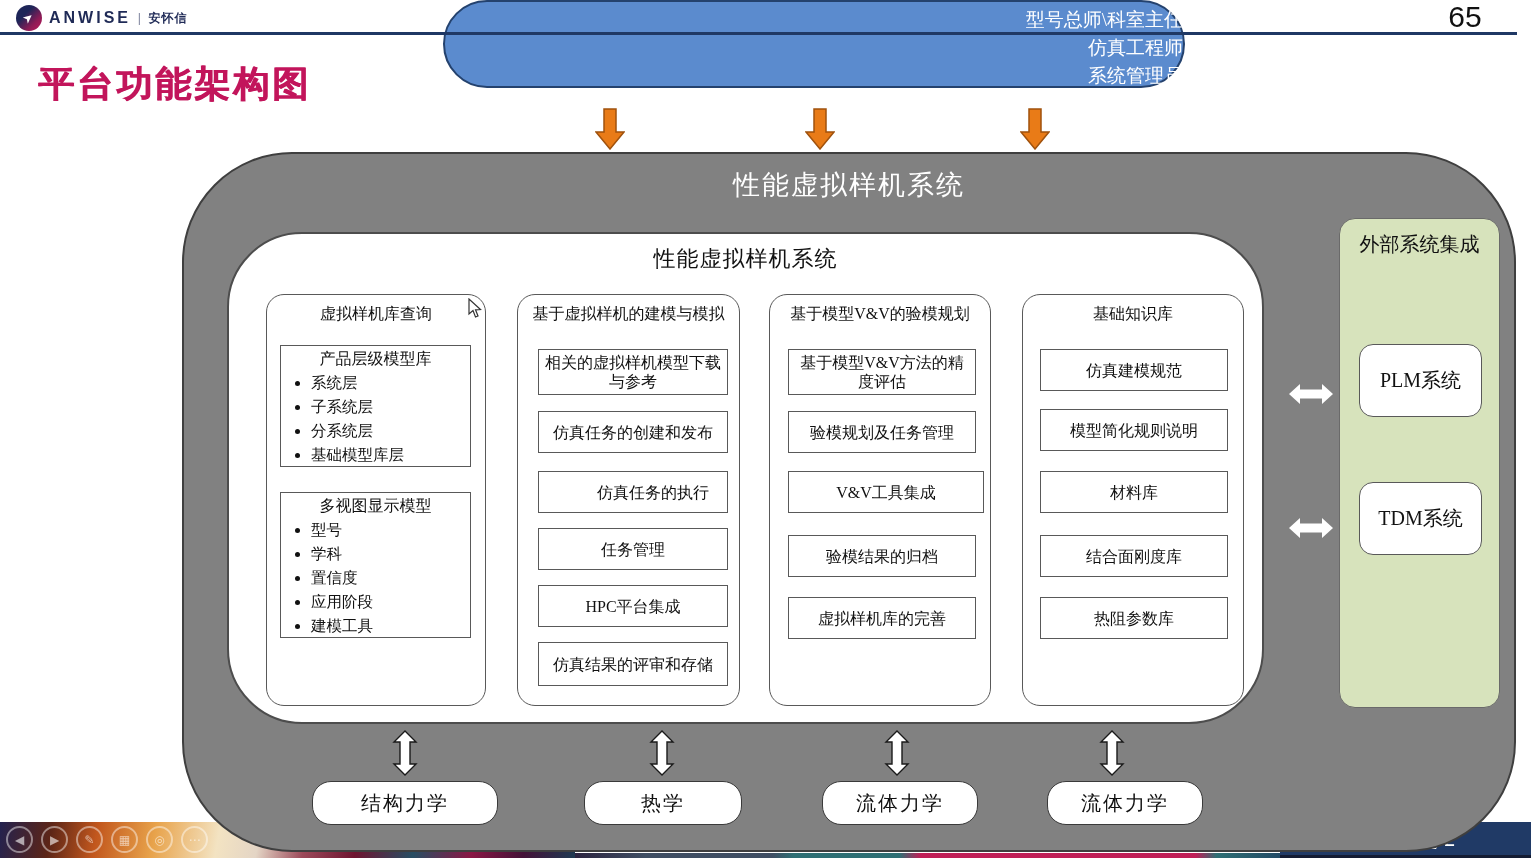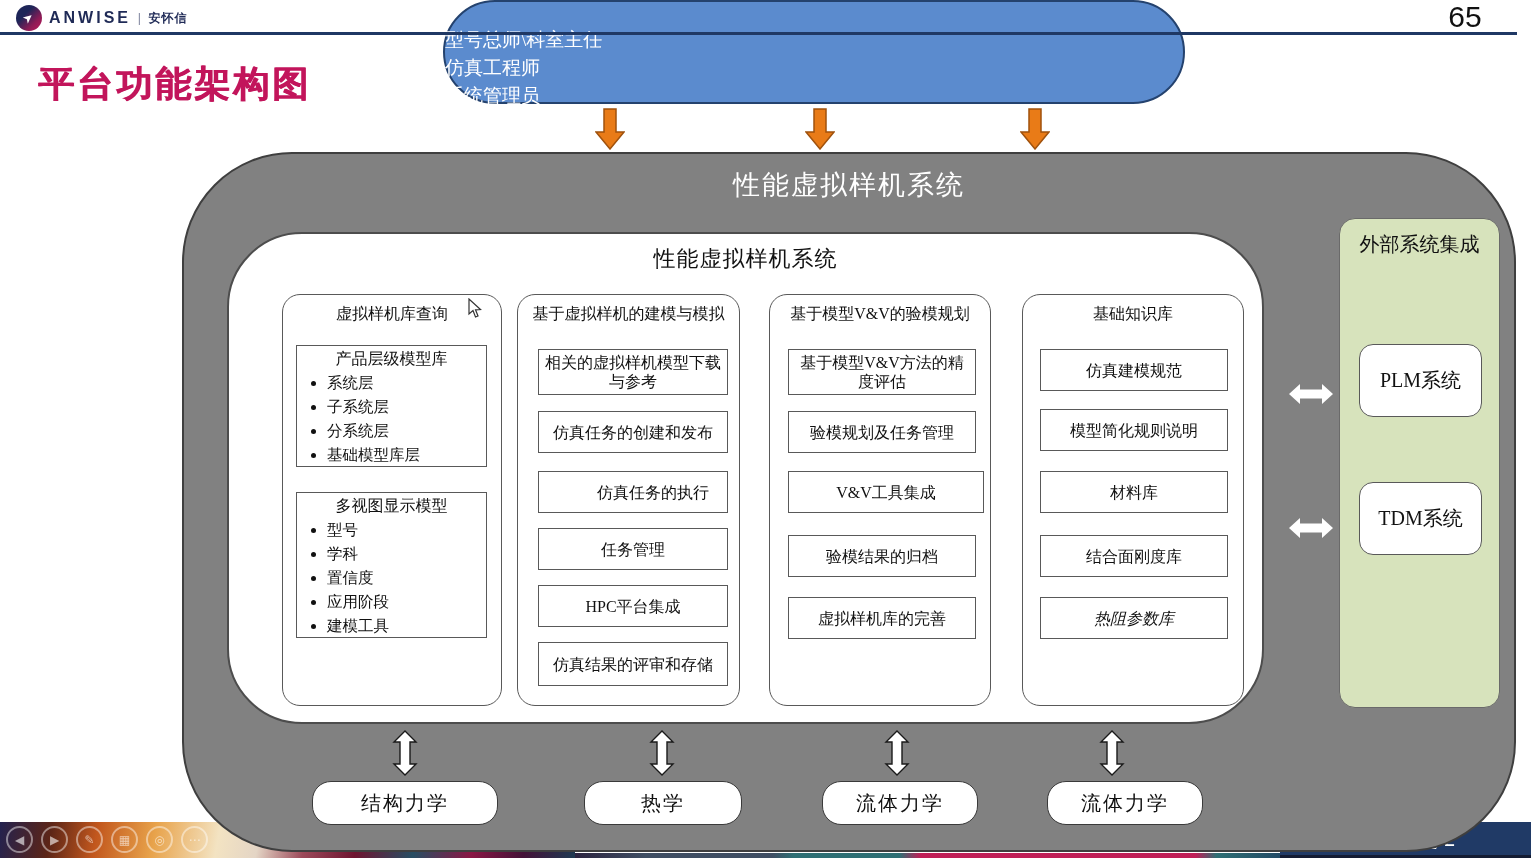--- a/index.html
+++ b/index.html
@@ -19,23 +19,23 @@
   .brand-sep{color:#1f2a56;font-size:12px;margin:0 1px 0 0;}
   .brand-cn{font-family:"Liberation Sans",sans-serif;font-weight:bold;color:#1f2a56;font-size:12px;letter-spacing:1px;}
   .rule{left:0;top:32px;width:1517px;height:3px;background:#1f3864;z-index:8;}
   .page-num{left:1420px;top:0px;width:90px;text-align:center;font-family:"Liberation Sans",sans-serif;
             font-size:30px;color:#111;z-index:9;}
   .slide-title{left:38px;top:60px;font-family:"Liberation Sans",sans-serif;font-weight:900;
                font-size:36px;letter-spacing:3px;color:#c2155b;z-index:9;
                text-shadow:1px 0 0 #c2155b;}
 
   
-  .roles{left:443px;top:0px;width:742px;height:104px;border-radius:52px;
+  .roles{left:443px;top:0px;width:742px;height:88px;border-radius:52px;
          background:#5b8bce;border:2px solid #24426e;box-sizing:border-box;
-         color:#fff;text-align:left;padding-top:24px;z-index:7;}
+         color:#fff;text-align:right;padding-top:4px;z-index:7;}
   .roles div{font-size:19px;line-height:28px;}
 
   
   .oarrow{width:30px;height:42px;z-index:7;}
 
   
   .gray-box{left:182px;top:152px;width:1334px;height:700px;border-radius:110px;
             background:#818181;border:2px solid #3f3f3f;box-sizing:border-box;z-index:5;}
   .gray-title{left:0;top:13px;width:100%;text-align:center;color:#fff;font-size:27px;letter-spacing:2px;}
 
@@ -139,21 +139,21 @@
   <svg class="abs oarrow" style="left:1020px;top:108px;" viewBox="0 0 30 42">
     <path d="M9,1 L21,1 L21,24 L29,24 L15,41 L1,24 L9,24 Z" fill="#e97b17" stroke="#a0520d" stroke-width="1.5"></path>
   </svg>
 
   <div class="abs gray-box">
     <div class="abs gray-title">性能虚拟样机系统</div>
 
     <div class="abs inner-box">
       <div class="abs inner-title">性能虚拟样机系统</div>
 
-      <div class="abs card" style="left:37px;width:220px;margin-left:16px;">
+      <div class="abs card" style="left:37px;width:220px;">
         <div class="abs card-title">虚拟样机库查询</div>
         <div class="abs group-box" style="top:197px;height:146px;">
           <div class="group-title">多视图显示模型</div>
           <ul>
             <li>型号</li>
             <li>学科</li>
             <li>置信度</li>
             <li>应用阶段</li>
             <li>建模工具</li>
           </ul>
@@ -187,21 +187,21 @@
         <div class="abs func-box" style="left:18px;top:240px;width:188px;height:42px;">验模结果的归档</div>
         <div class="abs func-box" style="left:18px;top:302px;width:188px;height:42px;">虚拟样机库的完善</div>
       </div>
 
       <div class="abs card" style="left:793px;width:222px;">
         <div class="abs card-title">基础知识库</div>
         <div class="abs func-box" style="left:17px;top:54px;width:188px;height:42px;">仿真建模规范</div>
         <div class="abs func-box" style="left:17px;top:114px;width:188px;height:42px;">模型简化规则说明</div>
         <div class="abs func-box" style="left:17px;top:176px;width:188px;height:42px;">材料库</div>
         <div class="abs func-box" style="left:17px;top:240px;width:188px;height:42px;">结合面刚度库</div>
-        <div class="abs func-box" style="left:17px;top:302px;width:188px;height:42px;font-style:italic;">热阻参数库</div>
+        <div class="abs func-box" style="left:17px;top:302px;width:188px;height:42px;">热阻参数库</div>
       </div>
     </div>
 
     <div class="abs ext-box">
       <div class="abs ext-title">外部系统集成</div>
       <div class="abs ext-sys" style="top:125px;">PLM系统</div>
       <div class="abs ext-sys" style="top:263px;">TDM系统</div>
     </div>
 
     <svg class="abs" style="left:1104px;top:227px;width:46px;height:26px;" viewBox="0 0 46 26">

